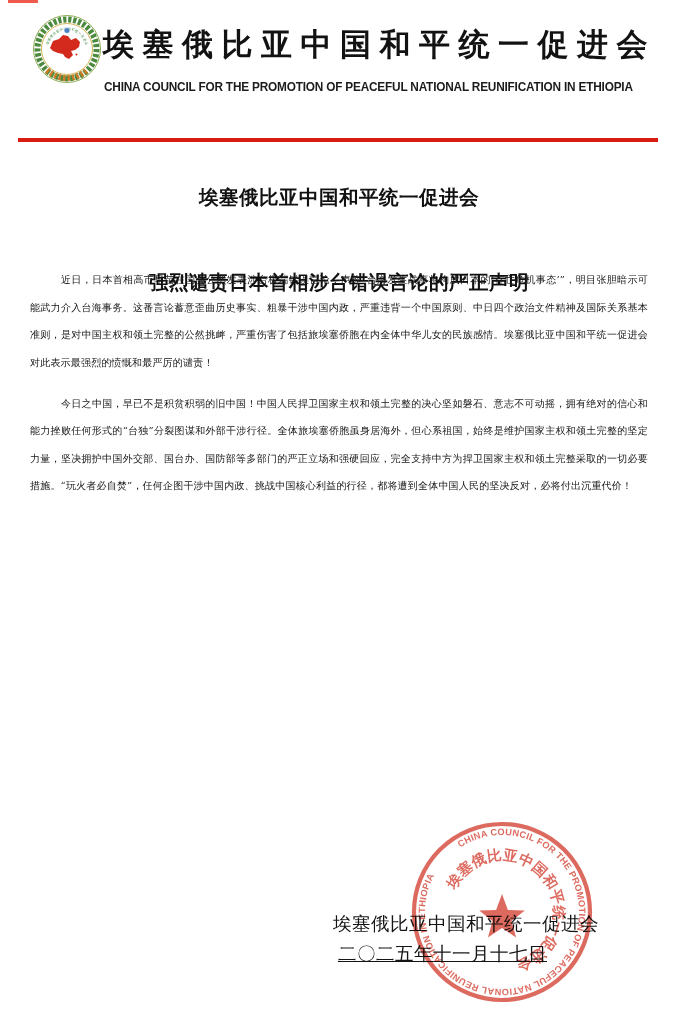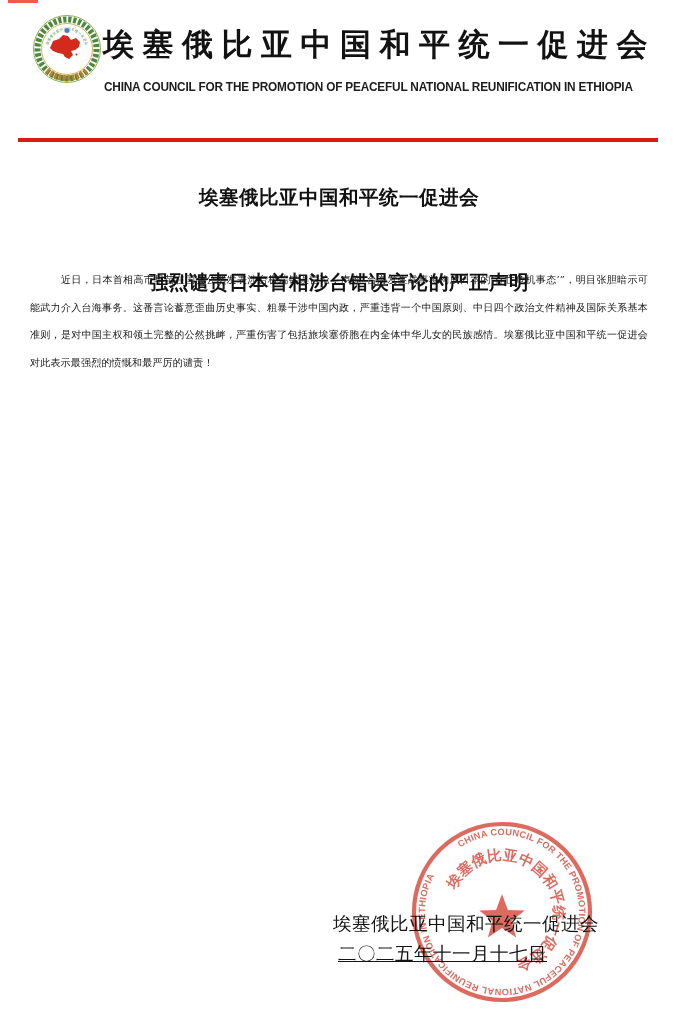--- a/index.html
+++ b/index.html
@@ -61,20 +61,21 @@
     <div class="org-en">CHINA COUNCIL FOR THE PROMOTION OF PEACEFUL NATIONAL REUNIFICATION IN ETHIOPIA</div>
   </div>
 
   <div class="red-rule"></div>
 
   <div class="doc-title l1">埃塞俄比亚中国和平统一促进会</div>
   <div class="doc-title l2">强烈谴责日本首相涉台错误言论的严正声明</div>
 
   <div class="body-text">
     <p>近日，日本首相高市早苗在国会公然发表涉台极端错误言论，声称“台海发生战事将构成日本的‘存亡危机事态’”，明目张胆暗示可能武力介入台海事务。这番言论蓄意歪曲历史事实、粗暴干涉中国内政，严重违背一个中国原则、中日四个政治文件精神及国际关系基本准则，是对中国主权和领土完整的公然挑衅，严重伤害了包括旅埃塞侨胞在内全体中华儿女的民族感情。埃塞俄比亚中国和平统一促进会对此表示最强烈的愤慨和最严厉的谴责！</p>
+    <p>今日之中国，早已不是积贫积弱的旧中国！中国人民捍卫国家主权和领土完整的决心坚如磐石、意志不可动摇，拥有绝对的信心和能力挫败任何形式的“台独”分裂图谋和外部干涉行径。全体旅埃塞侨胞虽身居海外，但心系祖国，始终是维护国家主权和领土完整的坚定力量，坚决拥护中国外交部、国台办、国防部等多部门的严正立场和强硬回应，完全支持中方为捍卫国家主权和领土完整采取的一切必要措施。“玩火者必自焚”，任何企图干涉中国内政、挑战中国核心利益的行径，都将遭到全体中国人民的坚决反对，必将付出沉重代价！</p>
   </div>
 
   <div class="sig-name">埃塞俄比亚中国和平统一促进会</div>
   <div class="sig-date">二〇二五年十一月十七日</div>
 
   <svg class="seal" viewBox="-95 -95 190 190" xmlns="http://www.w3.org/2000/svg">
     <defs>
       <path id="sealEnPath" d="M -77,0 A 77,77 0 1,1 77,0 A 77,77 0 1,1 -77,0"></path>
       <path id="sealZhPath" d="M -52,0 A 52,52 0 1,1 52,0 A 52,52 0 1,1 -52,0"></path>
     </defs>

